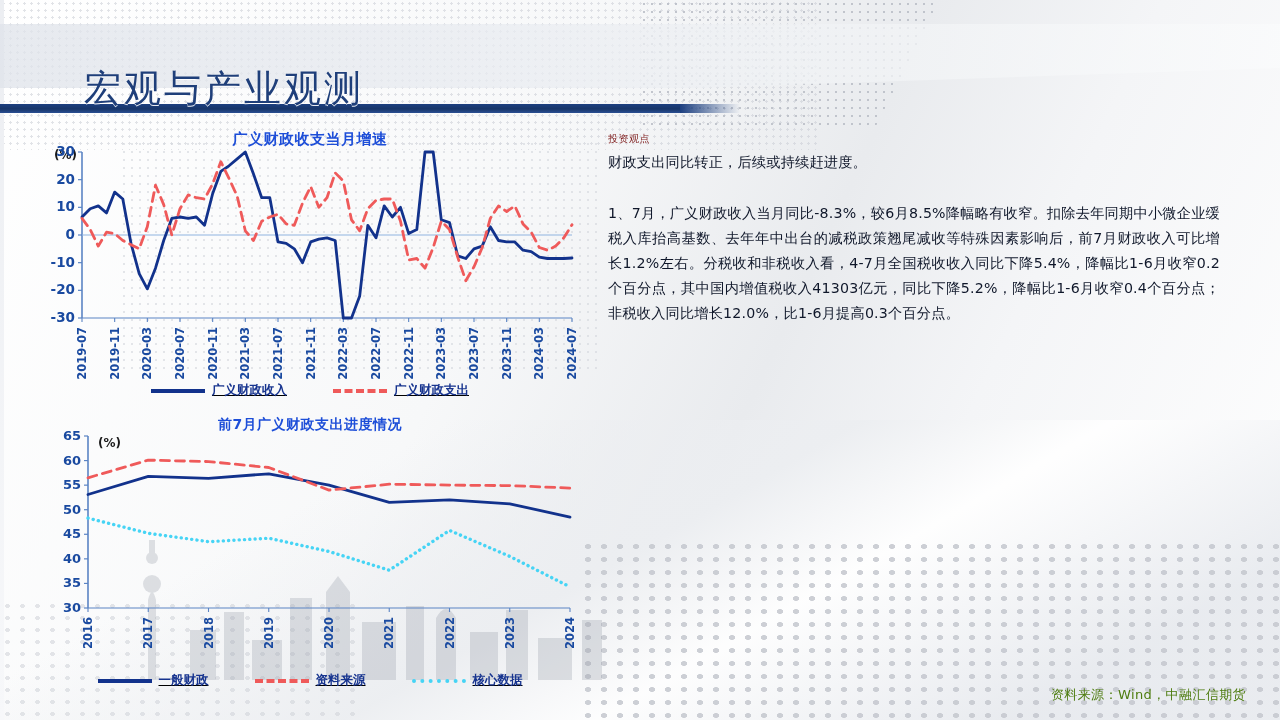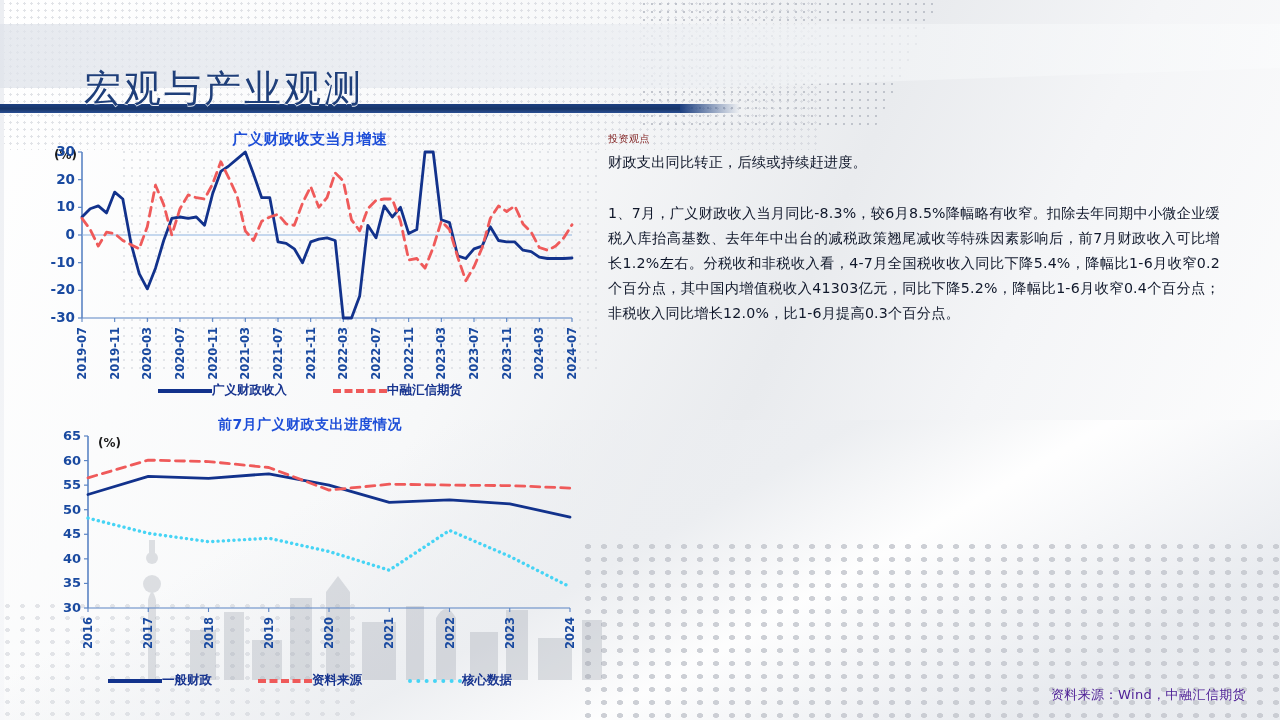--- a/index.html
+++ b/index.html
@@ -85,21 +85,21 @@
   .axis-unit{
     position:absolute;font-size:12px;font-weight:bold;color:#1a1a1a;
   }
   .svgwrap{position:absolute;left:0;top:0;width:100%;height:100%;}
   .legend{
     position:absolute;left:0;width:100%;display:flex;justify-content:center;
     gap:46px;align-items:center;
   }
   #chart1 .legend{top:258px;}
   #chart2 .legend{top:262px;}
-  .lg-item{display:flex;align-items:center;}
+  .lg-item{display:flex;align-items:center;gap:7px;text-decoration:underline;}
   .lg-label{font-size:12.5px;color:#17348f;font-weight:bold;}
   .lg-swatch{width:54px;height:0;border-top-width:3px;border-top-style:solid;}
   .lg-solid{border-top-color:#12328c;border-top-width:4px;}
   .lg-dash{border-top-color:#ef5a5a;border-top-style:dashed;border-top-width:4px;}
   .lg-dot{border-top-color:#46d4f5;border-top-style:dotted;border-top-width:4px;}
 
   
   .text-panel{position:absolute;left:608px;top:132px;width:612px;}
   .sec-head{
     font-size:10px;color:#7f1d1d;font-weight:normal;letter-spacing:.5px;
@@ -107,21 +107,21 @@
   }
   .sec-body{
     font-size:14.2px;color:#0f172a;line-height:25px;text-align:justify;
     letter-spacing:.2px;
   }
   .sec-gap{height:26px;}
 
   
   .footer-src{
     position:absolute;right:34px;bottom:16px;
-    font-size:13px;color:#4c1d95;letter-spacing:.4px;
+    font-size:13px;color:#4d7c0f;letter-spacing:.4px;
   }
   .left-edge{
     position:absolute;left:0;top:0;width:4px;height:720px;
     background:linear-gradient(180deg,#eceef2,#f7f8fa);
   }
 </style>
 </head>
 <body>
 
 <div class="slide">
@@ -221,21 +221,21 @@
           <path d="M42.0 94.4 L50.2 105.5 L58.3 122.1 L66.5 108.2 L74.7 109.6 L82.8 116.5 L91.0 120.7 L99.2 124.8 L107.3 102.7 L115.5 61.2 L123.7 80.6 L131.8 111.0 L140.0 84.7 L148.2 70.9 L156.3 73.7 L164.5 75.0 L172.7 59.8 L180.8 37.7 L189.0 54.3 L197.2 72.3 L205.3 106.8 L213.5 116.5 L221.7 97.2 L229.8 93.0 L238.0 90.3 L246.2 99.9 L254.3 101.3 L262.5 79.2 L270.7 62.6 L278.8 83.3 L287.0 73.7 L295.2 48.8 L303.3 57.1 L311.5 95.8 L319.7 106.8 L327.8 84.7 L336.0 76.4 L344.2 75.0 L352.3 75.0 L360.5 97.2 L368.7 135.9 L376.8 134.5 L385.0 144.2 L393.2 123.5 L401.3 97.2 L409.5 105.5 L417.7 133.1 L425.8 156.7 L434.0 142.8 L442.2 123.5 L450.3 94.4 L458.5 81.9 L466.7 87.5 L474.8 81.9 L483.0 99.9 L491.2 108.2 L499.3 123.5 L507.5 126.2 L515.7 122.1 L523.8 113.8 L532.0 100.8" fill="none" stroke="#ef5a5a" stroke-width="2.8" stroke-linejoin="round" stroke-linecap="round" stroke-dasharray="9,6"></path>
         </svg>
     </div>
     <div class="legend">
       <div class="lg-item">
         <span class="lg-swatch lg-solid"></span>
         <span class="lg-label">广义财政收入</span>
       </div>
       <div class="lg-item">
         <span class="lg-swatch lg-dash"></span>
-        <span class="lg-label">中融汇信期货</span>
+        <span class="lg-label">广义财政支出</span>
       </div>
     </div>
   </div>
 
   <div class="chart-card" id="chart2">
     <div class="chart-title">前7月广义财政支出进度情况</div>
     <div class="axis-unit" style="left:58px;top:26px;">(%)</div>
     <div class="svgwrap">
       <svg id="c2svg" width="540" height="290" viewBox="0 0 540 290">
           <line x1="48" y1="26" x2="48" y2="198" stroke="#5b84c4" stroke-width="1.6"></line>

